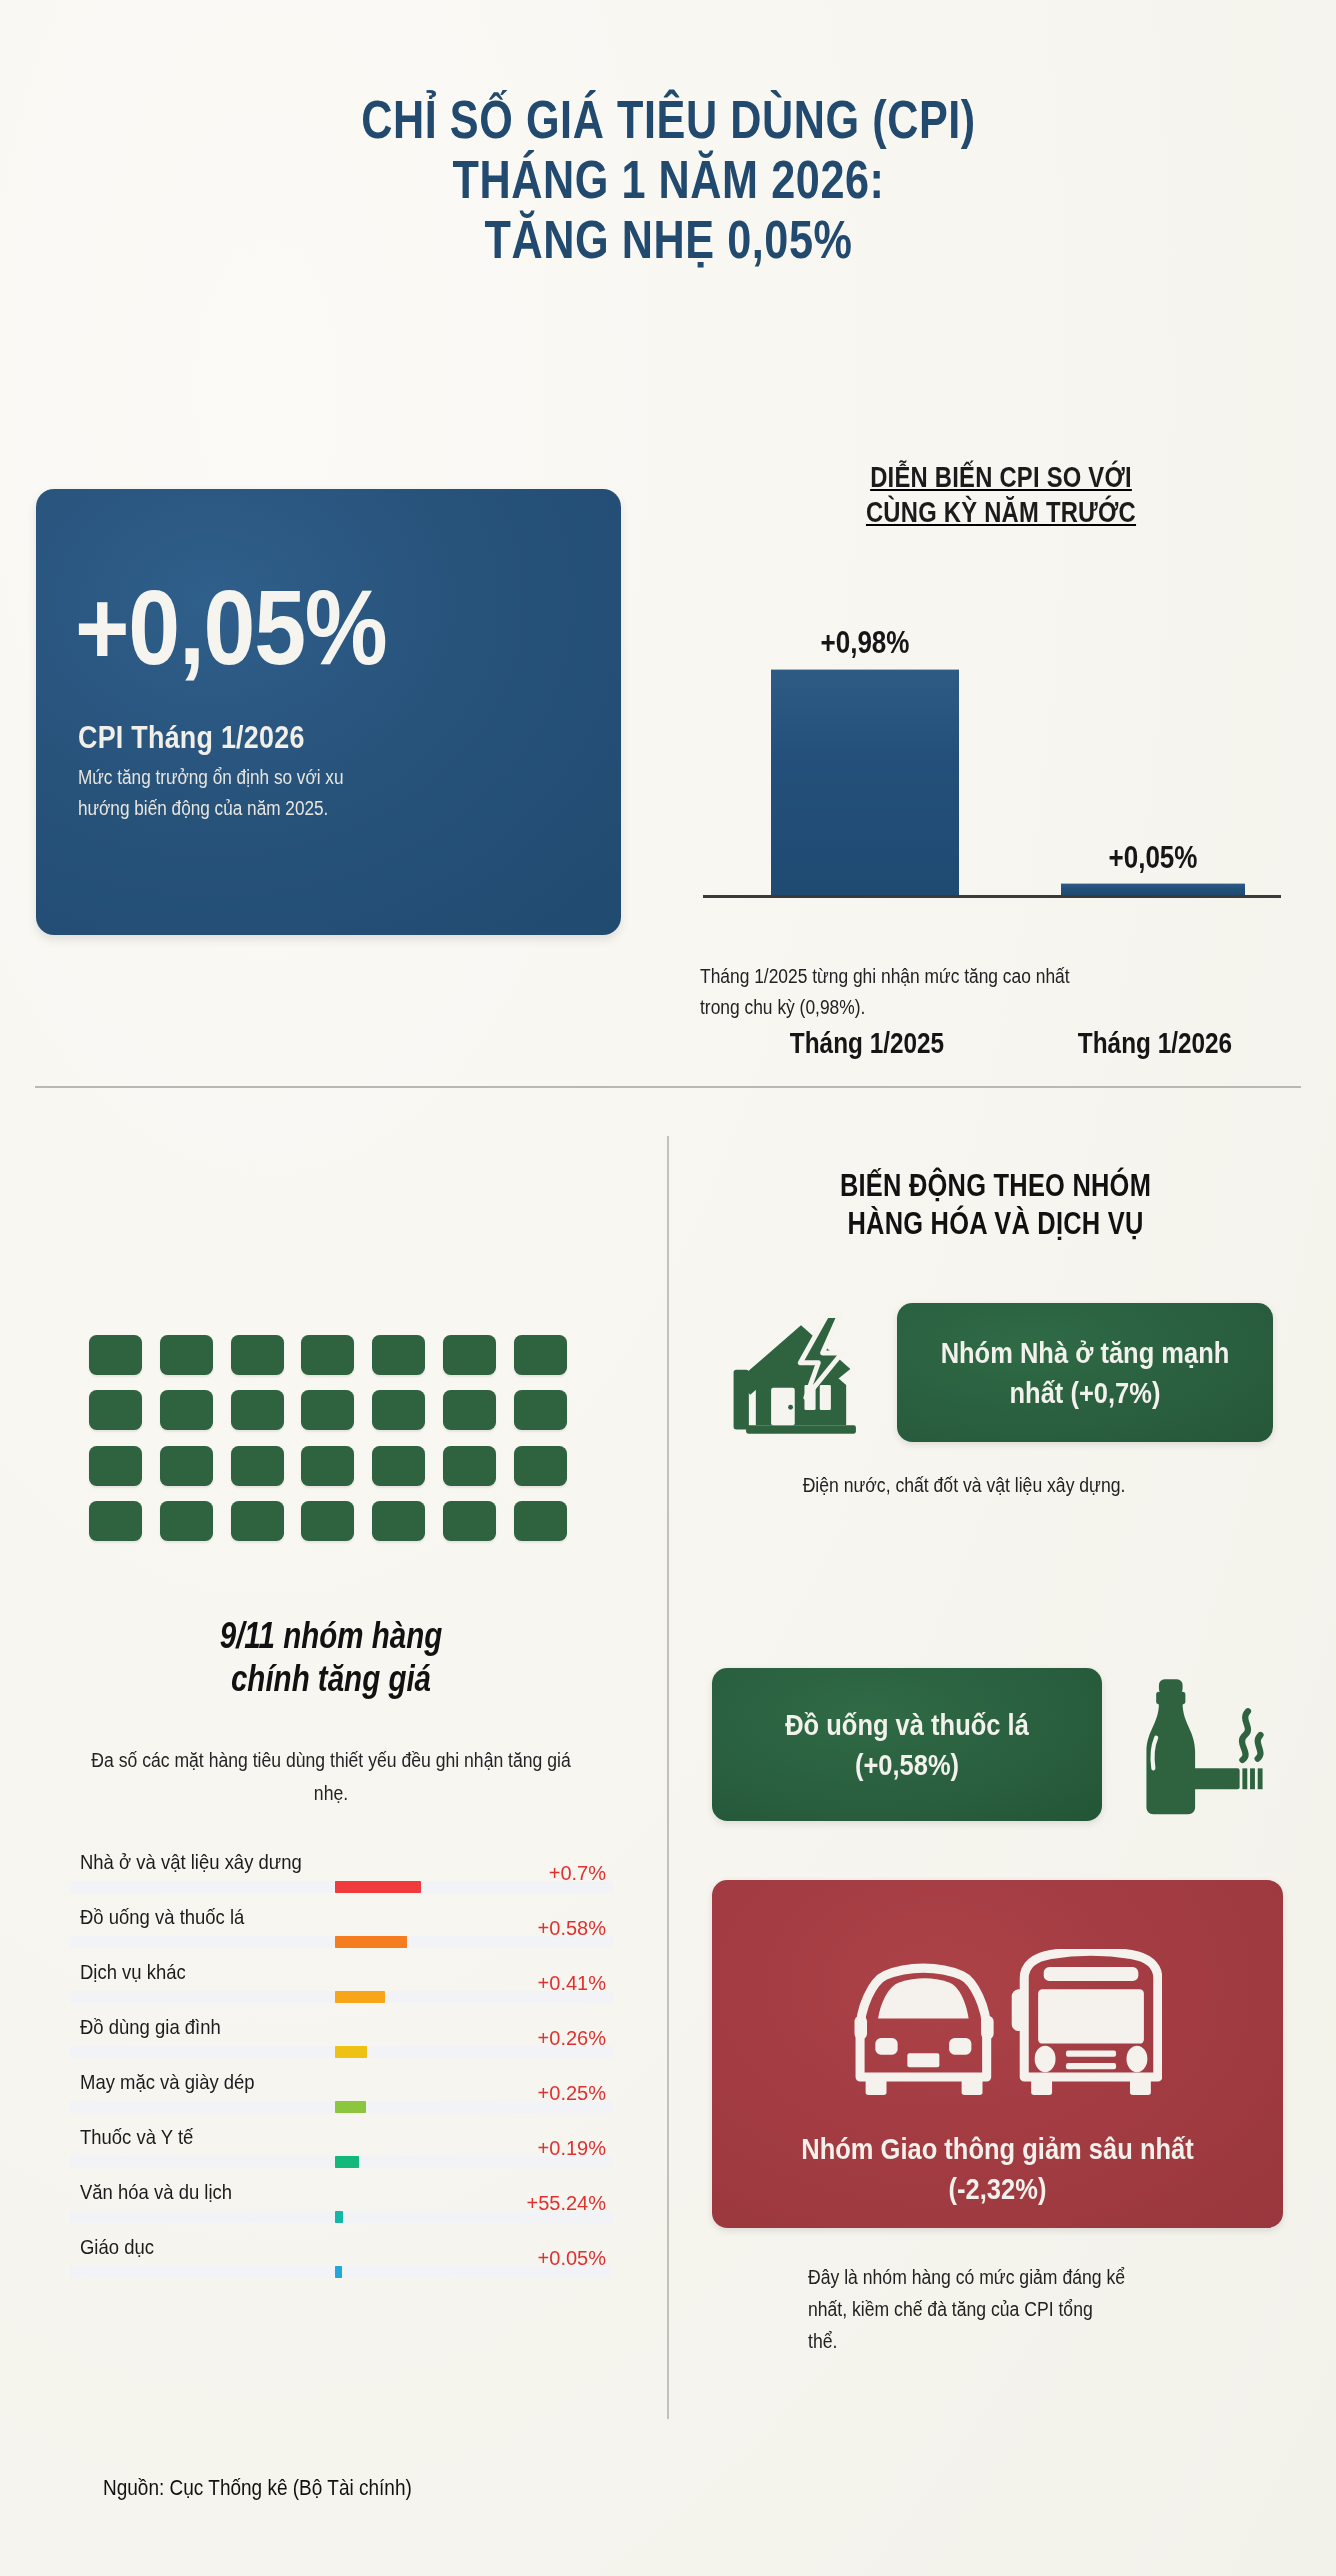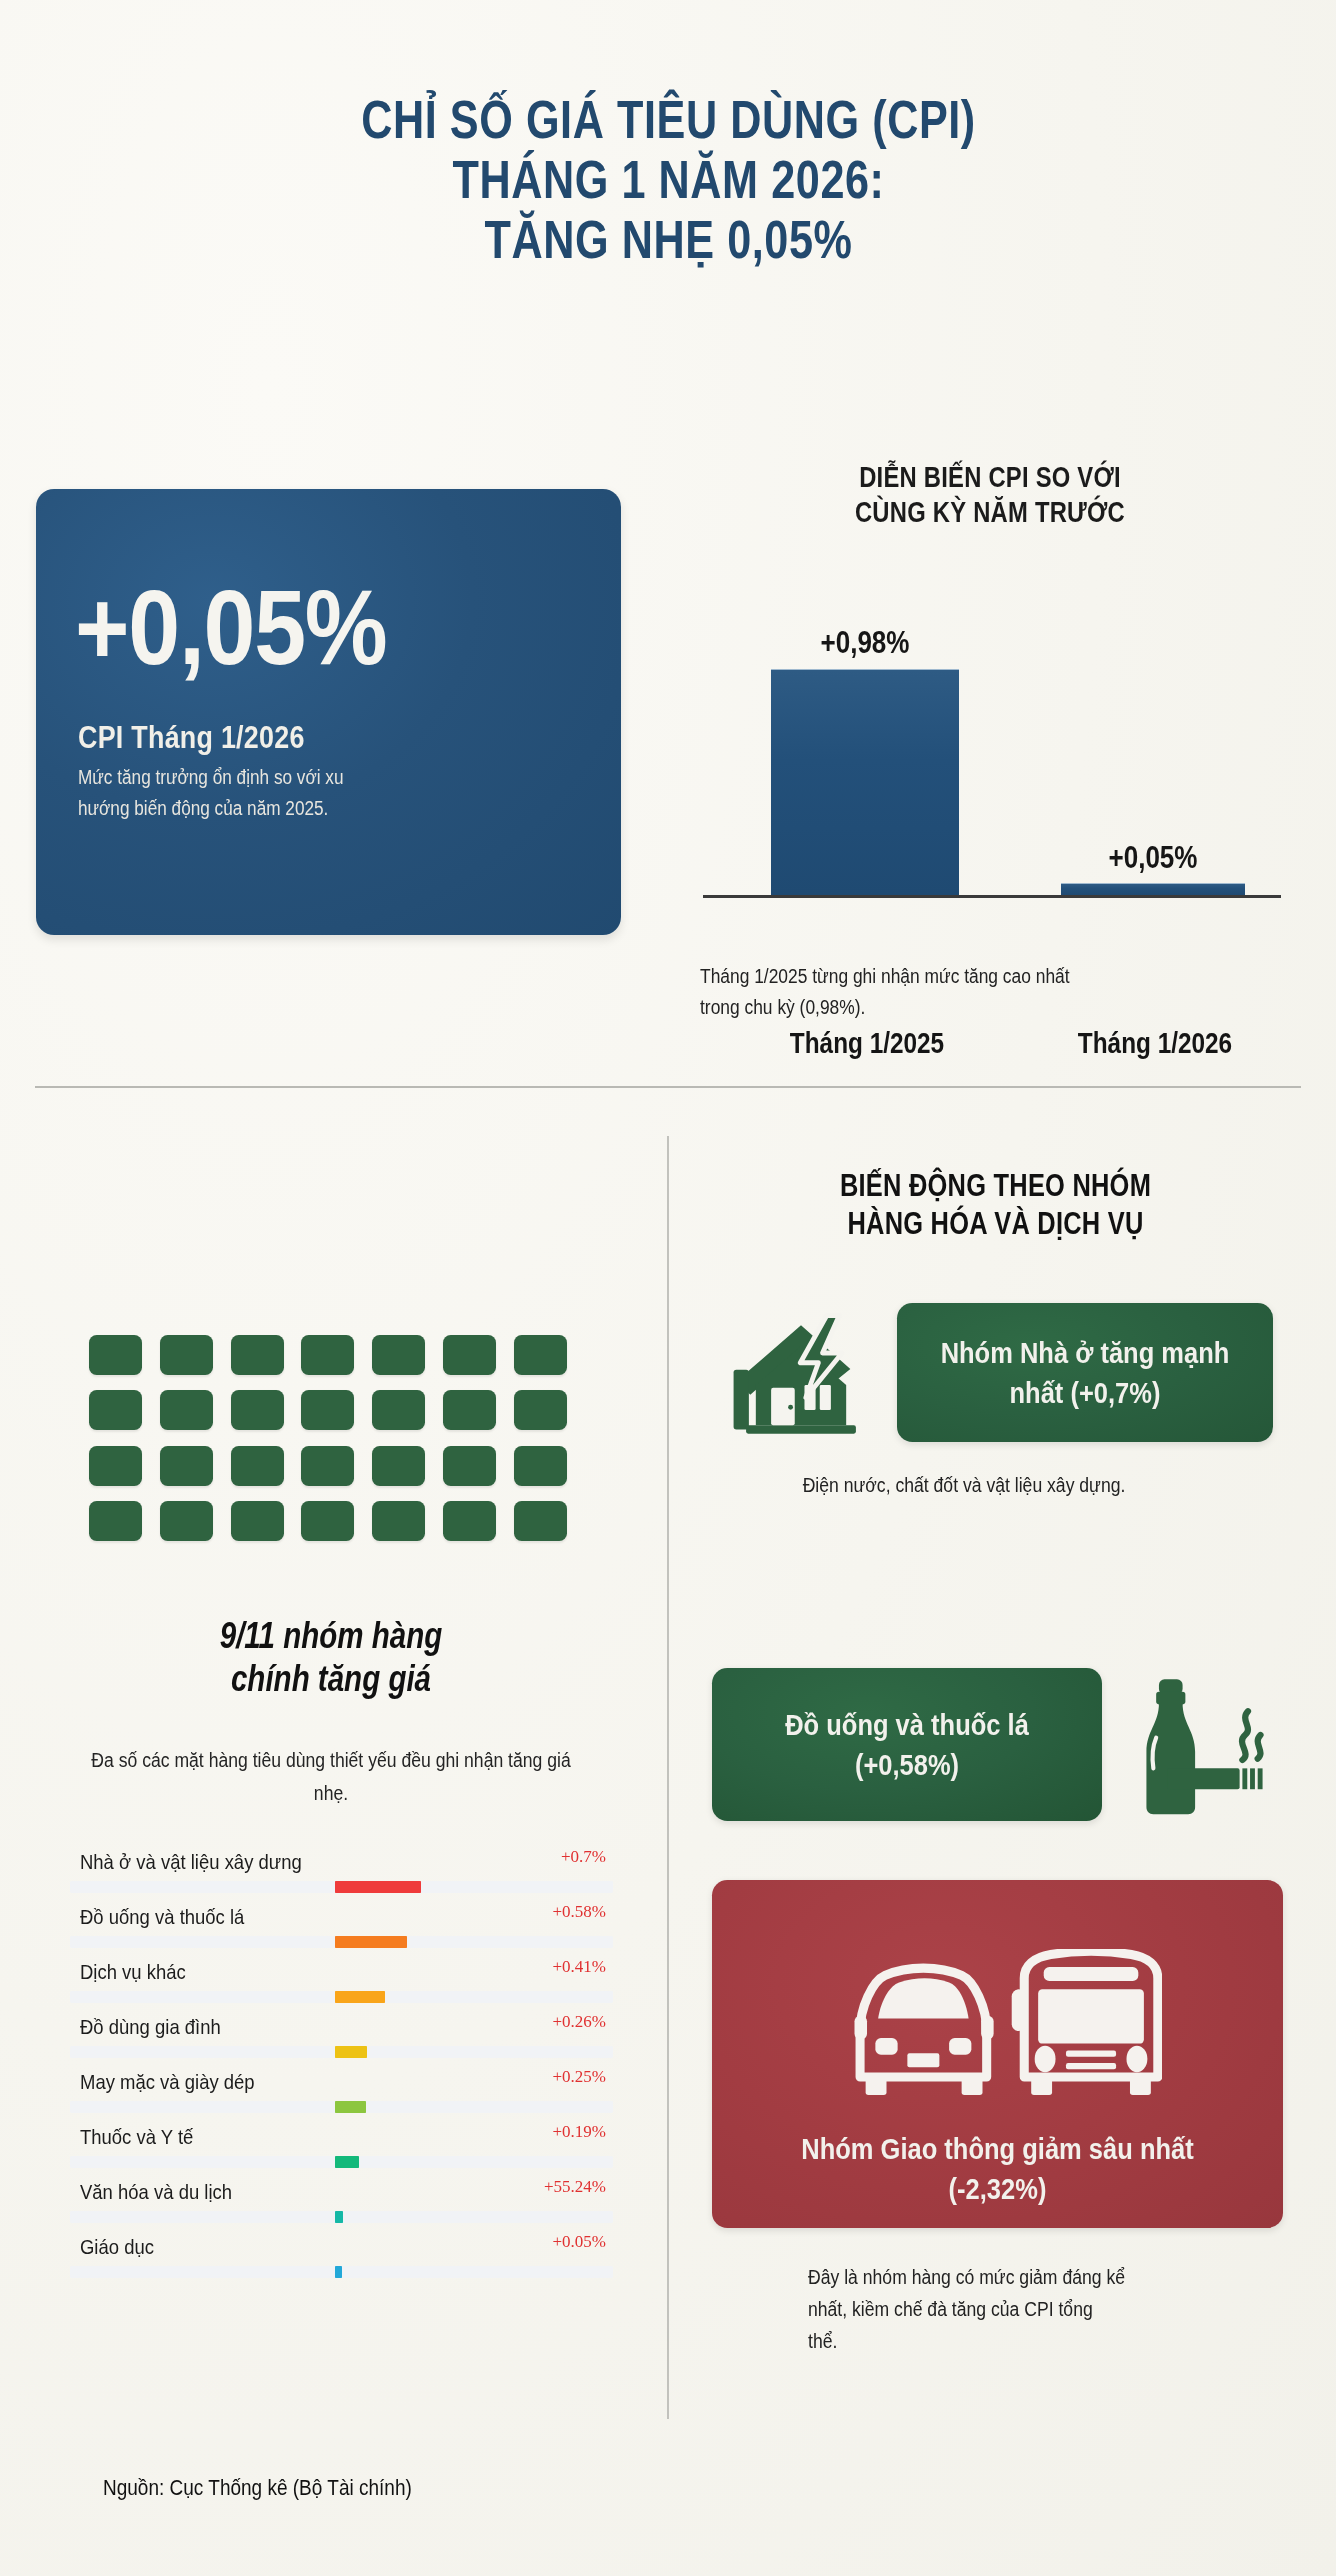--- a/index.html
+++ b/index.html
@@ -93,23 +93,24 @@
   
   #yoy {
     position: absolute;
     left: 668px;
     top: 460px;
     width: 634px;
     height: 557px;
   }
   #yoy-title {
     position: absolute;
-    left: 5px; top: 0;
+    left: 16px; top: 0;
     width: 634px;
     text-align: center;
+    text-decoration: underline;
   }
   #yoy-title span {
     display: block;
     color: #1b1b1b;
     font-family: "Liberation Sans Narrow", "Liberation Sans", sans-serif;
     font-weight: 700;
     font-size: 29px;
     line-height: 35px;
     letter-spacing: 0.3px;
     transform: scaleX(0.82);
@@ -257,24 +258,24 @@
     color: #1c1c1c;
     font-family: "Liberation Sans Narrow", "Liberation Sans", sans-serif;
     font-size: 21px;
     white-space: nowrap;
     transform: scaleX(0.88);
     transform-origin: left top;
   }
   .cat-val {
     position: absolute;
     right: 7px;
-    top: 1px;
+    top: 16px;
     color: #e03131;
-    font-family: Liberation Serif, serif;
-    font-size: 17px;
+    font-family: Liberation Sans, sans-serif;
+    font-size: 20px;
     white-space: nowrap;
   }
   .cat-track {
     position: absolute;
     left: 0;
     top: 35px;
     width: 543px;
     height: 12px;
     background: #f1f3f6;
     border-radius: 1.4px;

